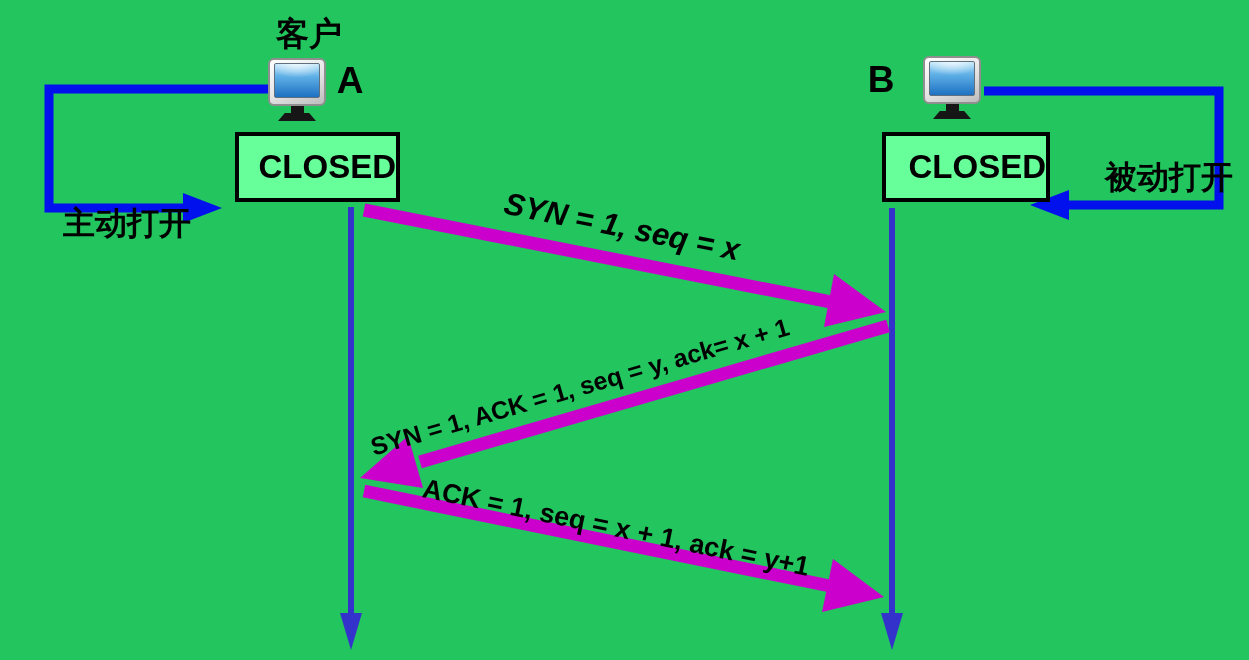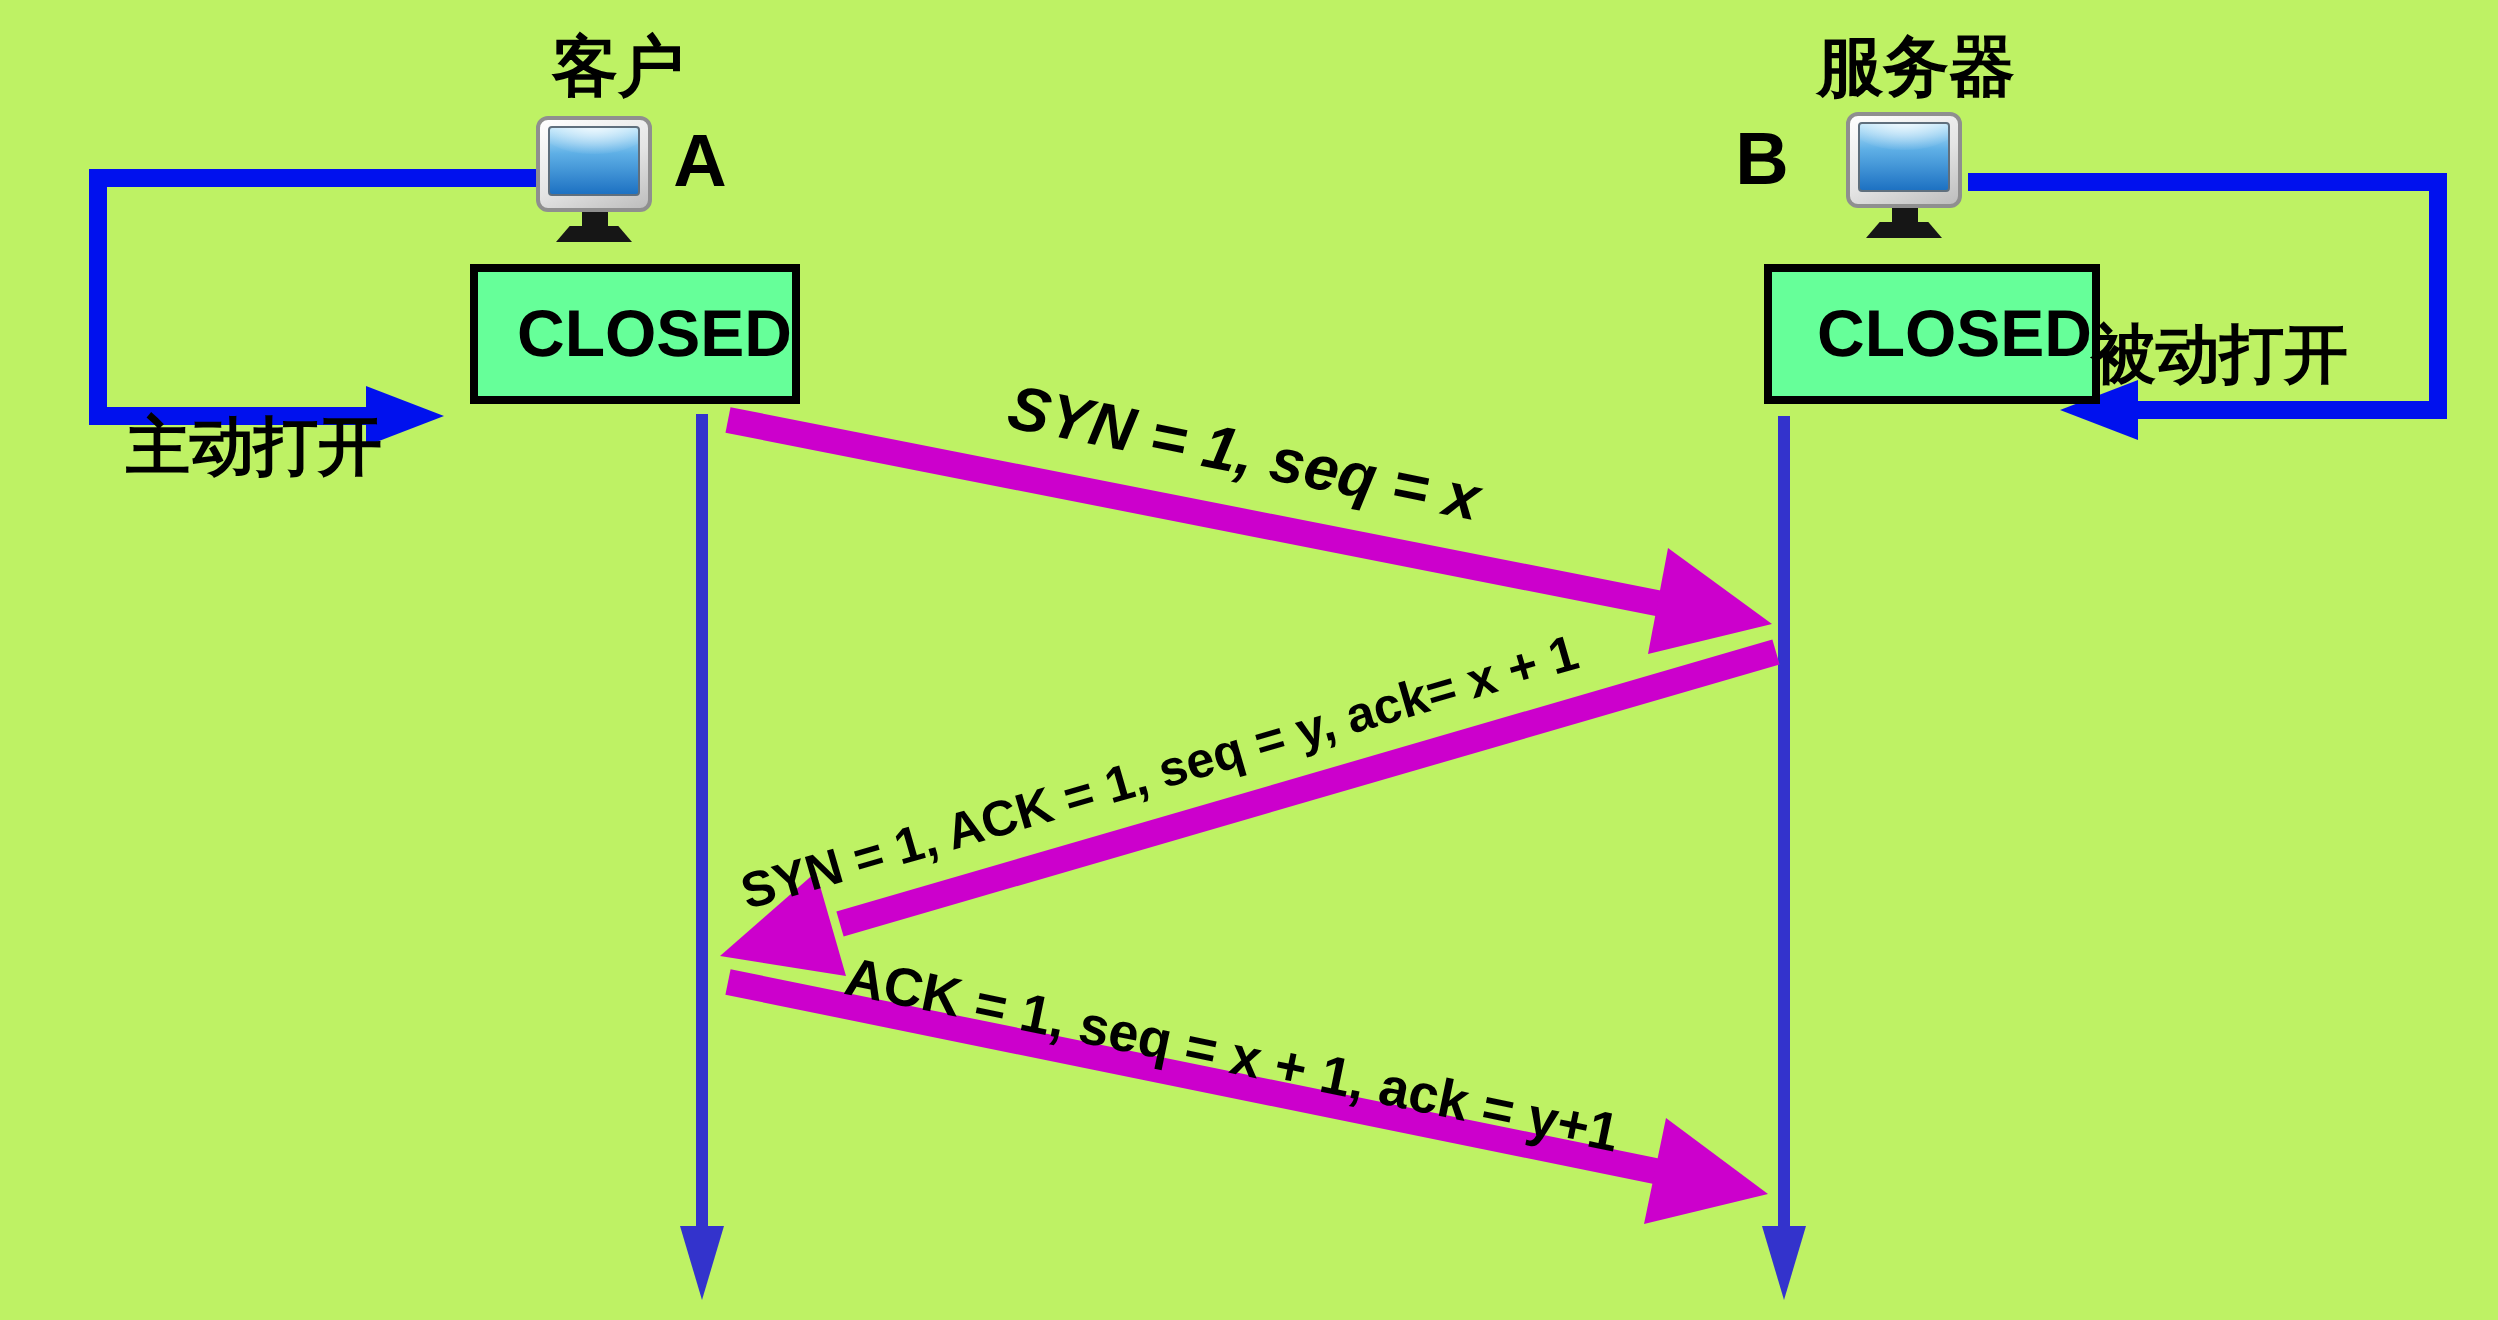--- a/index.html
+++ b/index.html
@@ -4,21 +4,21 @@
 <style>
   html,body{margin:0;padding:0;}
   body{
     font-family:"Liberation Sans","DejaVu Sans",sans-serif;
     background:#C8E3F5;
   }
   .canvas{
     position:relative;
     width:1249px;
     height:660px;
-    background:#bef264;
+    background:#22c55e;
     overflow:hidden;
   }
   .arrows-layer{
     position:absolute;
     left:0;top:0;
     width:1249px;height:660px;
   }
   .txt{
     position:absolute;
     color:#000;
@@ -122,21 +122,20 @@
     <polygon points="886,312 824,327 834,274" fill="#CC00CC"></polygon>
 
     <line x1="888" y1="326" x2="420" y2="462" stroke="#CC00CC" stroke-width="13"></line>
     <polygon points="360,478 408,436 423,488" fill="#CC00CC"></polygon>
 
     <line x1="364" y1="491" x2="830" y2="586" stroke="#CC00CC" stroke-width="13"></line>
     <polygon points="884,597 822,612 833,559" fill="#CC00CC"></polygon>
   </svg>
 
   <div class="txt host-title" style="left:309px;top:34px;">客户</div>
-  <div class="txt host-title" style="left:958px;top:34px;">服务器</div>
 
   <div class="txt host-letter" style="left:350px;top:81px;">A</div>
   <div class="txt host-letter" style="left:881px;top:80px;">B</div>
 
   <div class="monitor monitor-a">
     <div class="frame">
       <div class="screen"></div>
     </div>
     <div class="neck"></div>
     <div class="base"></div>
@@ -150,19 +149,19 @@
   </div>
 
   <div class="state-box state-left">
     <span>CLOSED</span>
   </div>
   <div class="state-box state-right">
     <span>CLOSED</span>
   </div>
 
   <div class="txt open-label" style="left:127px;top:186px;margin-top:38px;">主动打开</div>
-  <div class="txt open-label" style="left:1110px;top:178px;text-align:right;">被动打开</div>
+  <div class="txt open-label" style="left:1169px;top:178px;text-align:right;">被动打开</div>
 
   <div class="msg-label msg-label-1">SYN = 1, seq = x</div>
   <div class="msg-label msg-label-2">SYN = 1, ACK = 1, seq = y, ack= x + 1</div>
   <div class="msg-label msg-label-3">ACK = 1, seq = x + 1, ack = y+1</div>
 
 </div>
 
 </body></html>

